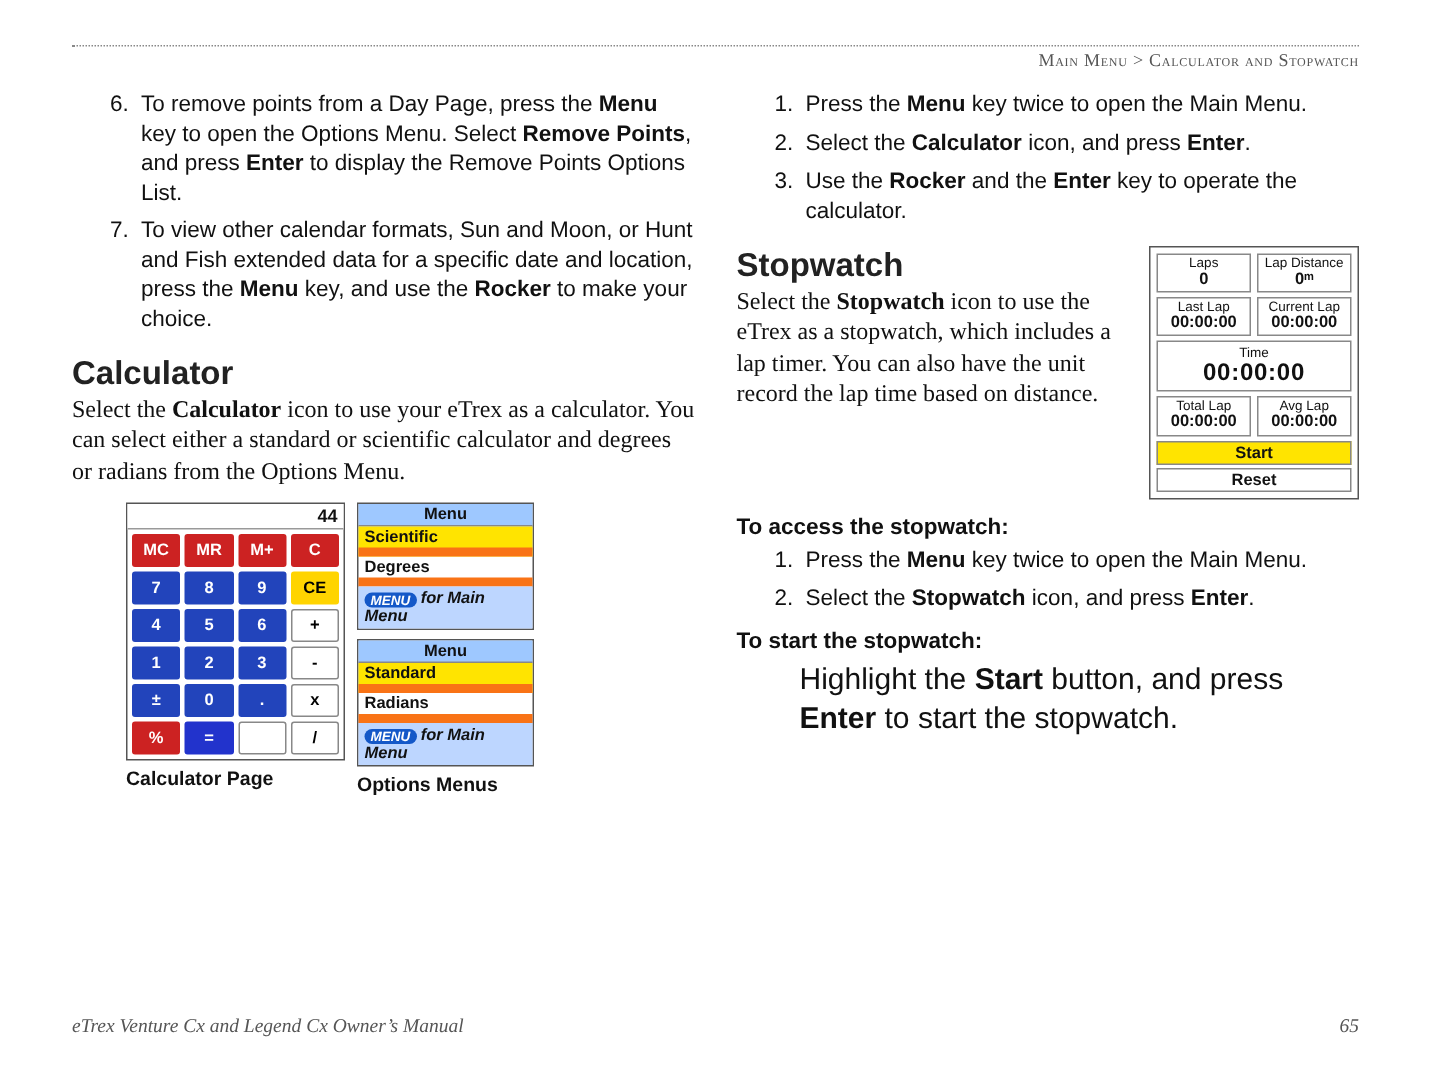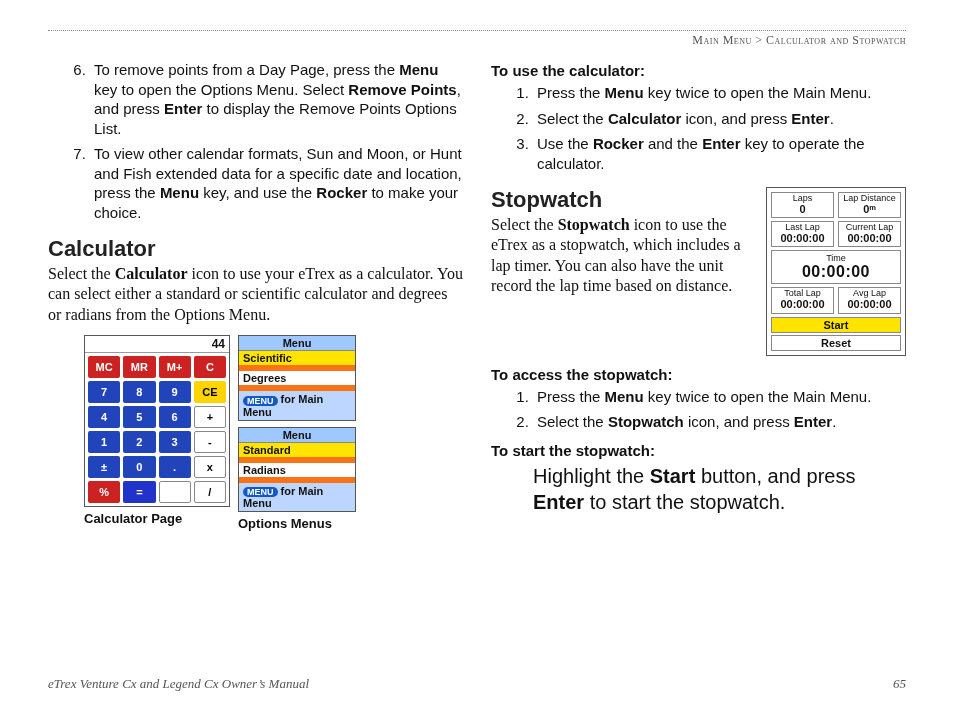--- a/index.html
+++ b/index.html
@@ -128,20 +128,21 @@
   .opt-row {
     padding: 1px 4px;
     border-bottom: 6px solid #f97316;
     font-weight: bold;
   }
   .opt-hilite { background: #ffe400; }
   .opt-foot {
     background: #bdd6ff;
     padding: 2px 4px;
     font-weight: bold;
+    font-style: italic;
   }
   .opt-foot .pill {
     display:inline-block;
     background: #1458c8;
     color: #fff;
     font-size: 9px;
     padding: 0 4px;
     border-radius: 6px;
     margin-right: 3px;
     vertical-align: middle;
@@ -262,21 +263,20 @@
               <span class="pill">MENU</span><span>for Main Menu</span>
             </div>
           </div>
         </div>
         <div class="caption">Options Menus</div>
       </div>
     </div>
   </div>
 
   <div class="col">
-    <div class="sub-head">To use the calculator:</div>
     <ol class="body-list" id="use-calc-steps">
         <li>Press the <b>Menu</b> key twice to open the Main Menu.</li>
         <li>Select the <b>Calculator</b> icon, and press <b>Enter</b>.</li>
         <li>Use the <b>Rocker</b> and the <b>Enter</b> key to operate the calculator.</li>
       </ol>
 
     <div class="sw-wrap">
       <div class="sw">
         <div class="sw-row">
           <div class="sw-cell">

